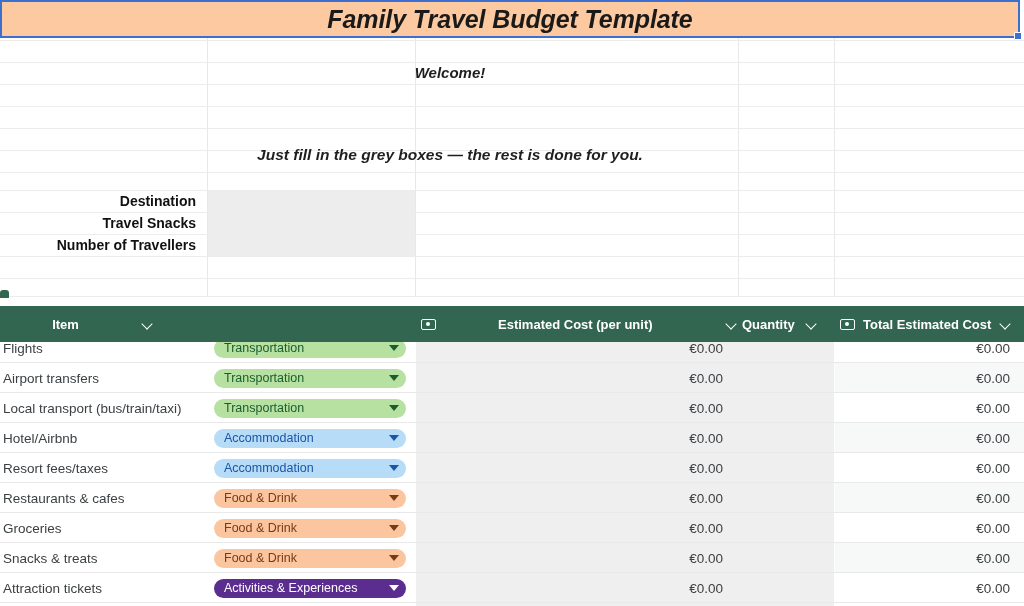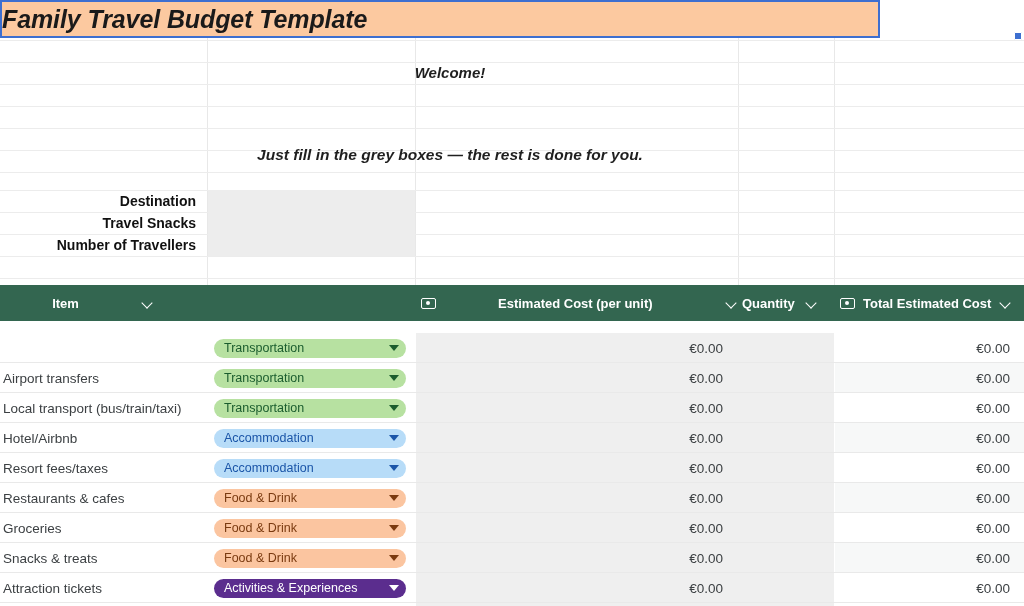--- a/index.html
+++ b/index.html
@@ -36,26 +36,27 @@
     height: 1px;
     background: #ececec;
     z-index: 1;
   }
 
   
   .title-cell {
     position: absolute;
     left: 0;
     top: 0;
-    width: 880px;
+    width: 1020px;
     height: 38px;
     background: #fcc9a0;
     border: 2px solid #3d6fd0;
     display: flex;
     align-items: center;
+    justify-content: center;
     z-index: 6;
   }
   .title-cell .title-text {
     font-size: 25px;
     font-weight: bold;
     font-style: italic;
     color: #1a1a1a;
     letter-spacing: -0.1px;
     white-space: nowrap;
   }
@@ -117,21 +118,21 @@
     left: 208px;
     width: 207px;
     height: 22px;
     background: #ededed;
   }
 
   
   .table-header {
     position: absolute;
     left: 0;
-    top: 285px;
+    top: 306px;
     width: 1024px;
     height: 36px;
     background: #336650;
     z-index: 5;
   }
   .green-tab {
     position: absolute;
     left: 0;
     top: 290px;
     width: 9px;
@@ -402,20 +403,21 @@
       <span class="ic-money"></span>
       <span class="hdr-title" style="margin-left:8px">Total Estimated Cost</span>
       <span class="chev" style="margin-left:8px"></span>
     </div>
   </div>
 
   <div class="grey-band"></div>
 
   <div class="rows-area" id="rows-area">
       <div class="drow">
+        <div class="cell-item">Flights</div>
         <div class="cell-cat">
           <div class="pill" style="background: rgb(183, 225, 161); color: rgb(26, 92, 46);">
             <span>Transportation</span>
             <span class="caret"></span>
           </div>
         </div>
         <div class="cell-est">€0.00</div>
         <div class="cell-qty"></div>
         <div class="cell-total">€0.00</div>
         <div class="rowline"></div>

